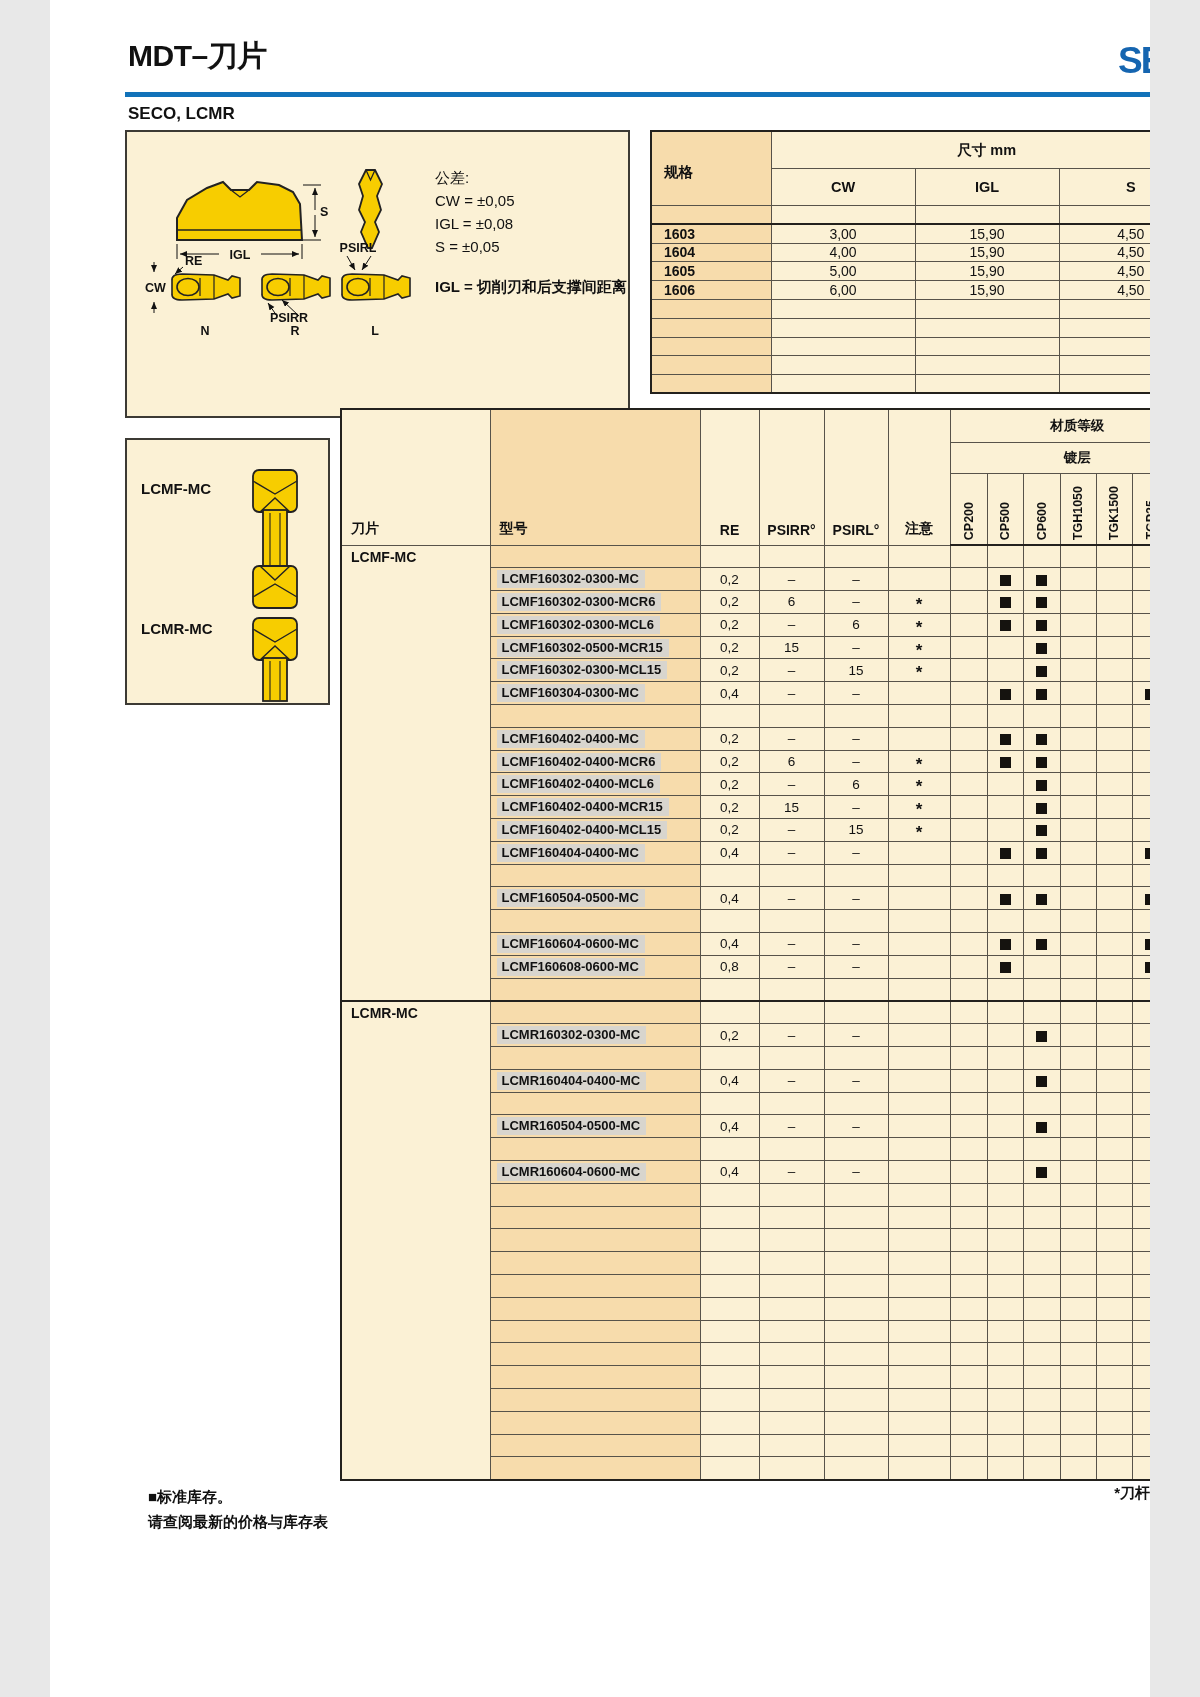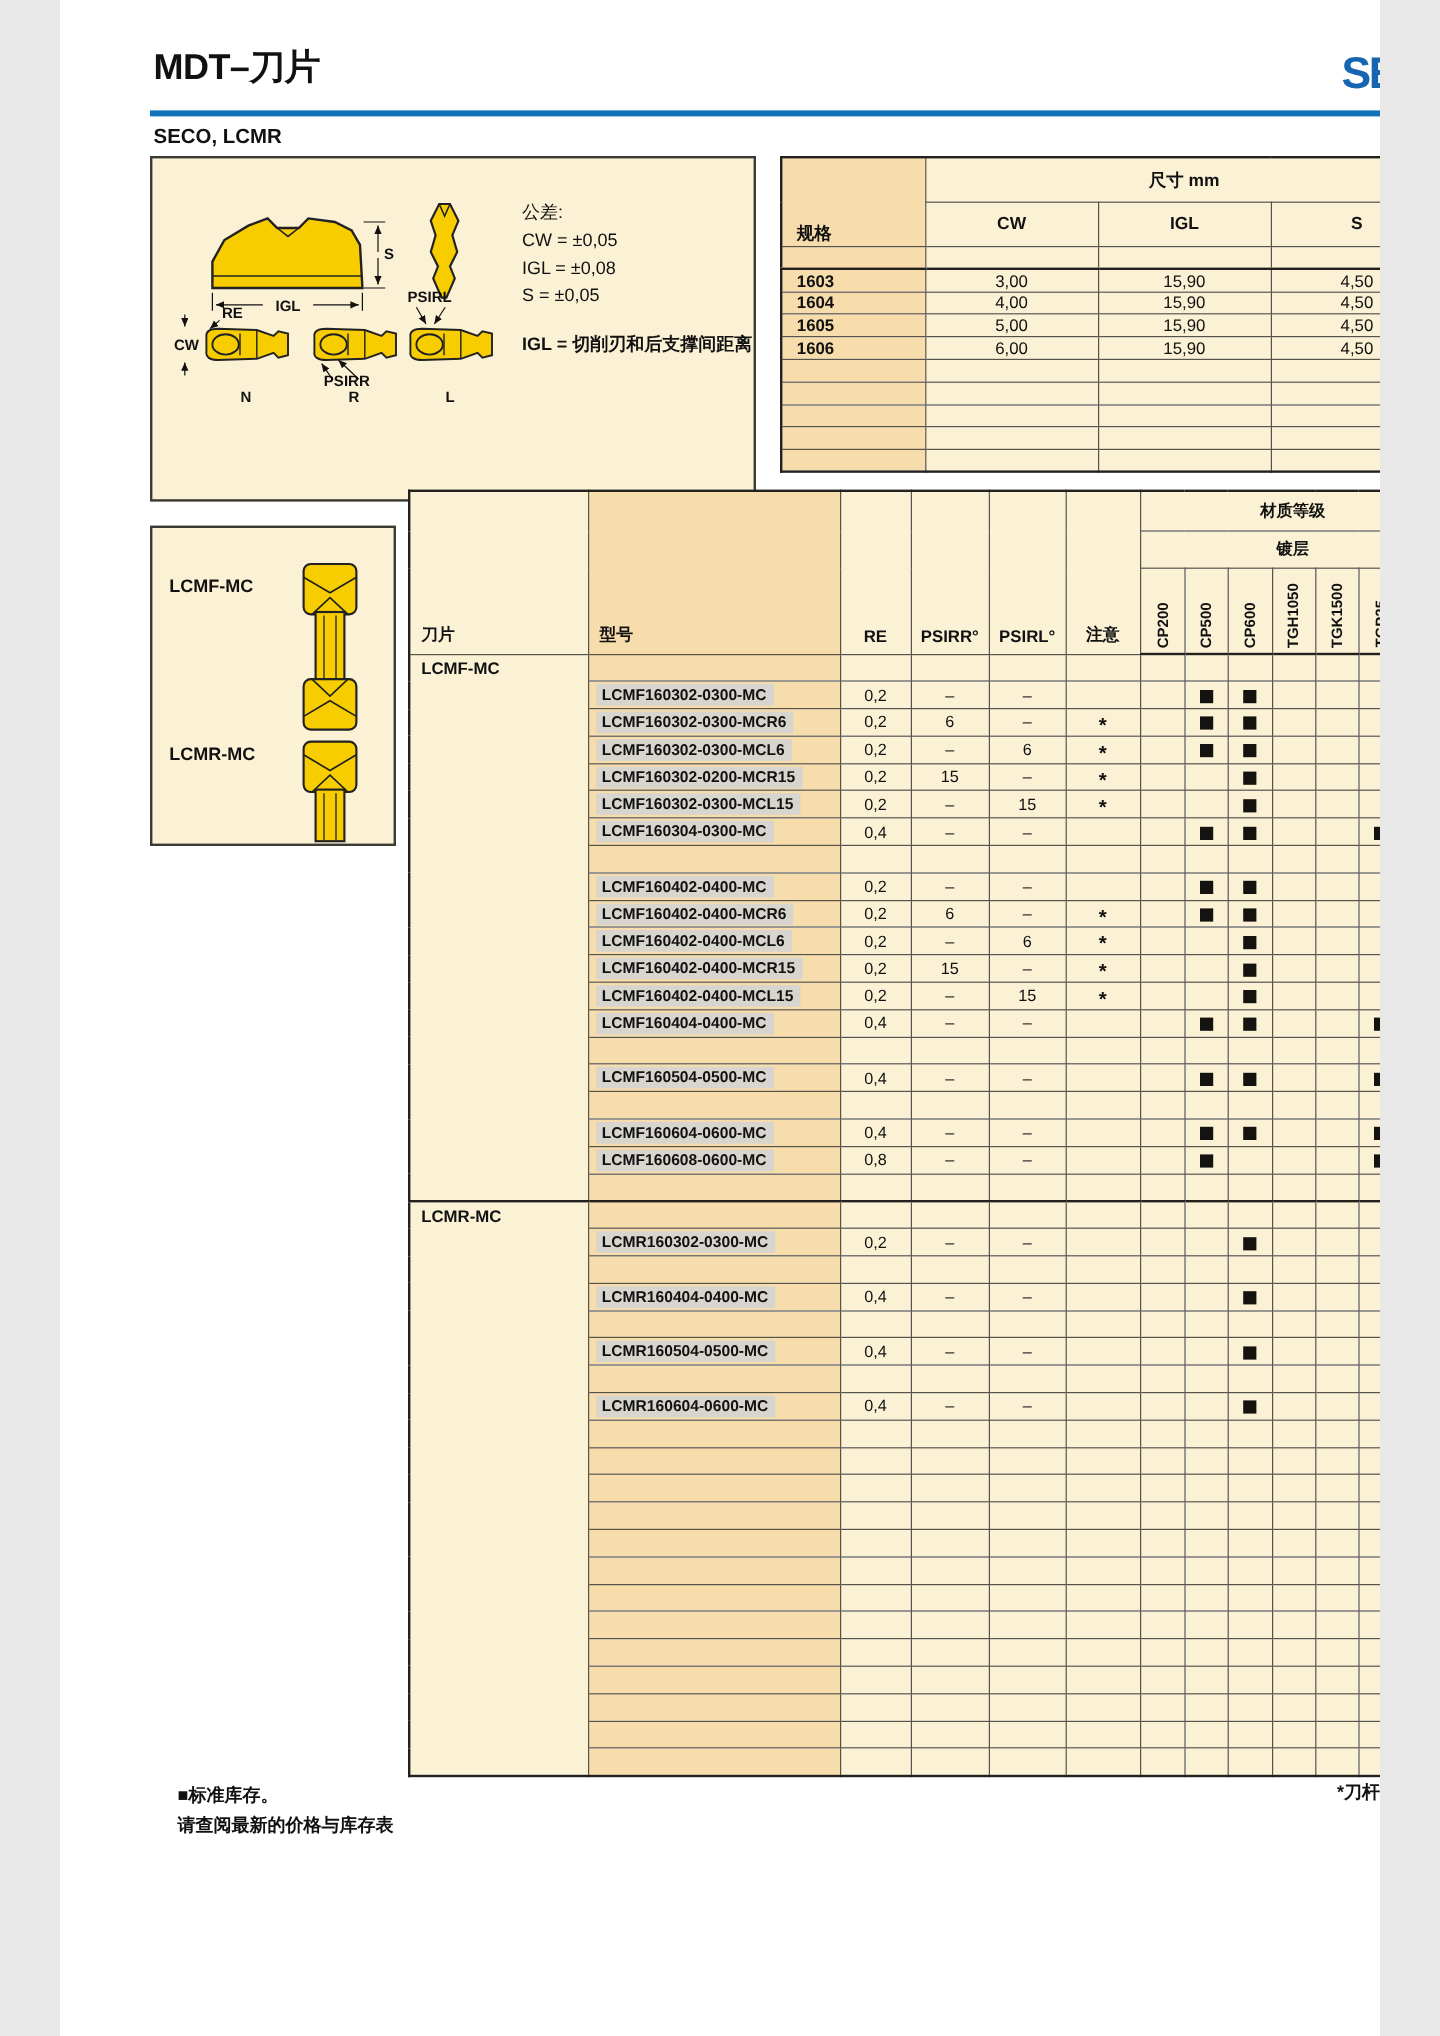--- a/index.html
+++ b/index.html
@@ -26,21 +26,21 @@
   .panel .plabel{position:absolute;font-size:15px;font-weight:bold;}
   
   table{border-collapse:collapse;table-layout:fixed;}
   td{border:1px solid #57534a;padding:0;font-size:13.5px;overflow:hidden;white-space:nowrap;}
   .tan{background:#f7dcac;}
   .cream{background:#fbf1d5;}
   
   .dims{position:absolute;left:600px;top:130px;}
   .dims table{width:552px;border:2.2px solid #23211d;}
   .dims .h td{height:36px;font-weight:bold;font-size:14.5px;text-align:center;vertical-align:middle;}
-  .dims td.spec-h{text-align:left;padding-left:12px;vertical-align:bottom;padding-bottom:1px;}
+  .dims td.spec-h{text-align:left;padding-left:12px;vertical-align:bottom;padding-bottom:23px;}
   .dims tbody tr{height:18.8px;}
   .dims tbody tr:first-child td{border-bottom:2.2px solid #23211d;}
   .dims td.spec{font-weight:bold;text-align:left;padding-left:12px;font-size:14px;}
   .dims td.val{text-align:center;font-size:14px;}
   
   .main{position:absolute;left:290px;top:408px;}
   .main table{width:864px;border:2.4px solid #23211d;}
   .main tr.h1 td{height:32px;}
   .main tr.h2 td{height:30px;margin-left:15px;}
   .main tr.h3 td{height:70px;border-bottom:2.4px solid #23211d;}
@@ -364,21 +364,21 @@
             <td class="cream c"><span class="star">*</span></td>
             <td class="cream c"></td>
             <td class="cream c"><span class="sq"></span></td>
             <td class="cream c"><span class="sq"></span></td>
             <td class="cream c"></td>
             <td class="cream c"></td>
             <td class="cream c"></td>
             <td class="cream c"></td>
           </tr>
           <tr>
-            <td class="tan"><span class="chip">LCMF160302-0200-MCR15</span></td>
+            <td class="tan"><span class="chip">LCMF160302-0500-MCR15</span></td>
             <td class="cream c">0,2</td>
             <td class="cream c">15</td>
             <td class="cream c">–</td>
             <td class="cream c"><span class="star">*</span></td>
             <td class="cream c"></td>
             <td class="cream c"></td>
             <td class="cream c"><span class="sq"></span></td>
             <td class="cream c"></td>
             <td class="cream c"></td>
             <td class="cream c"></td>

